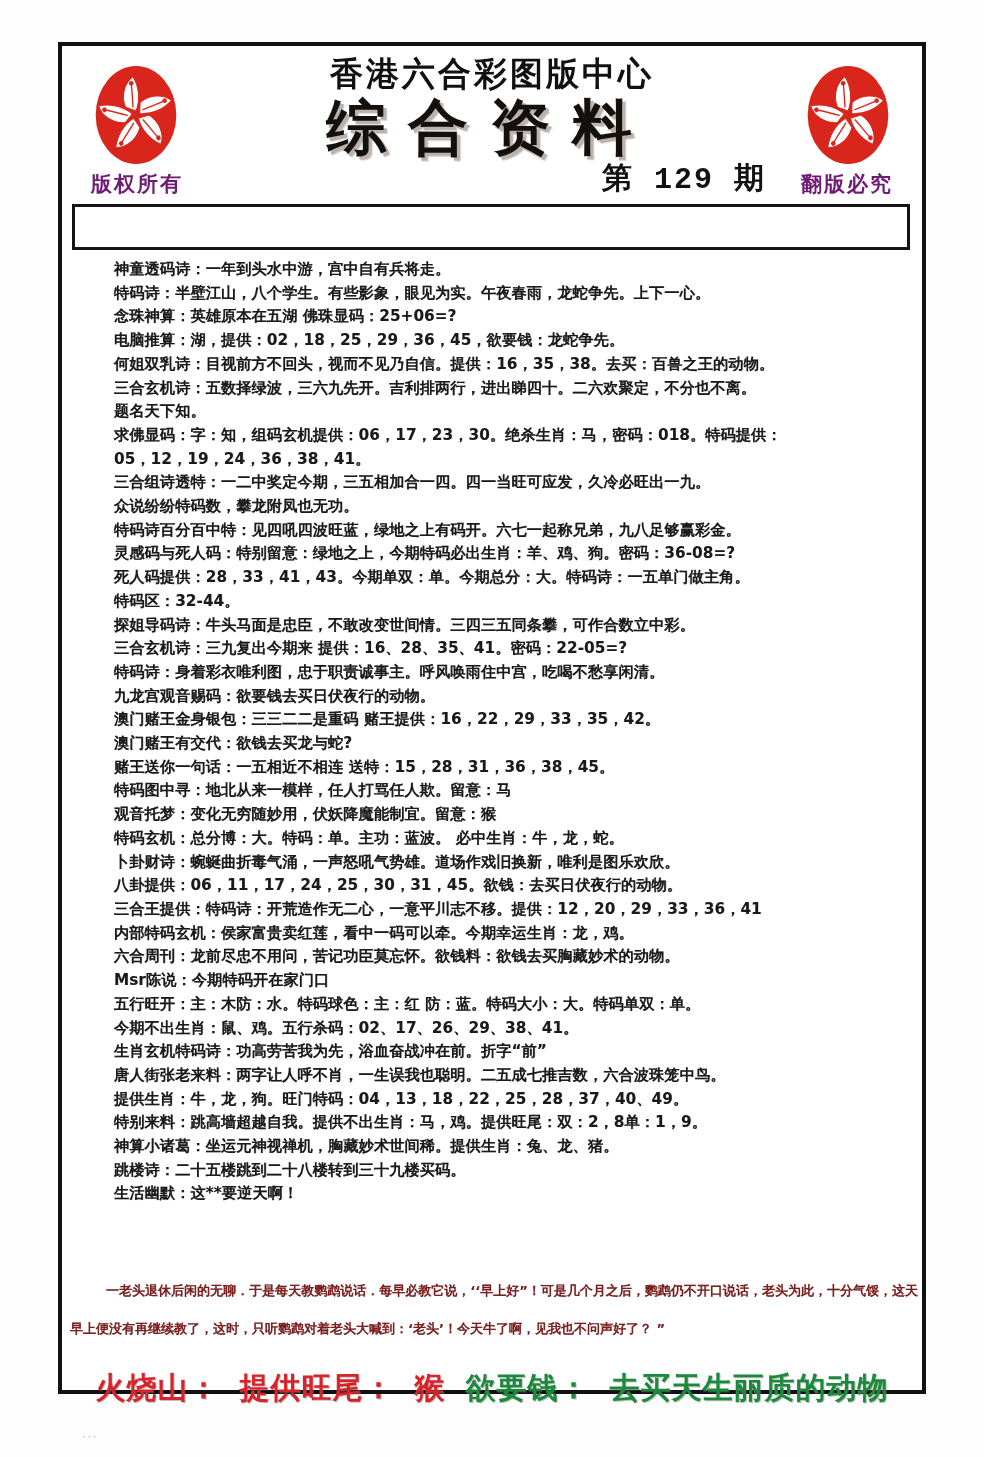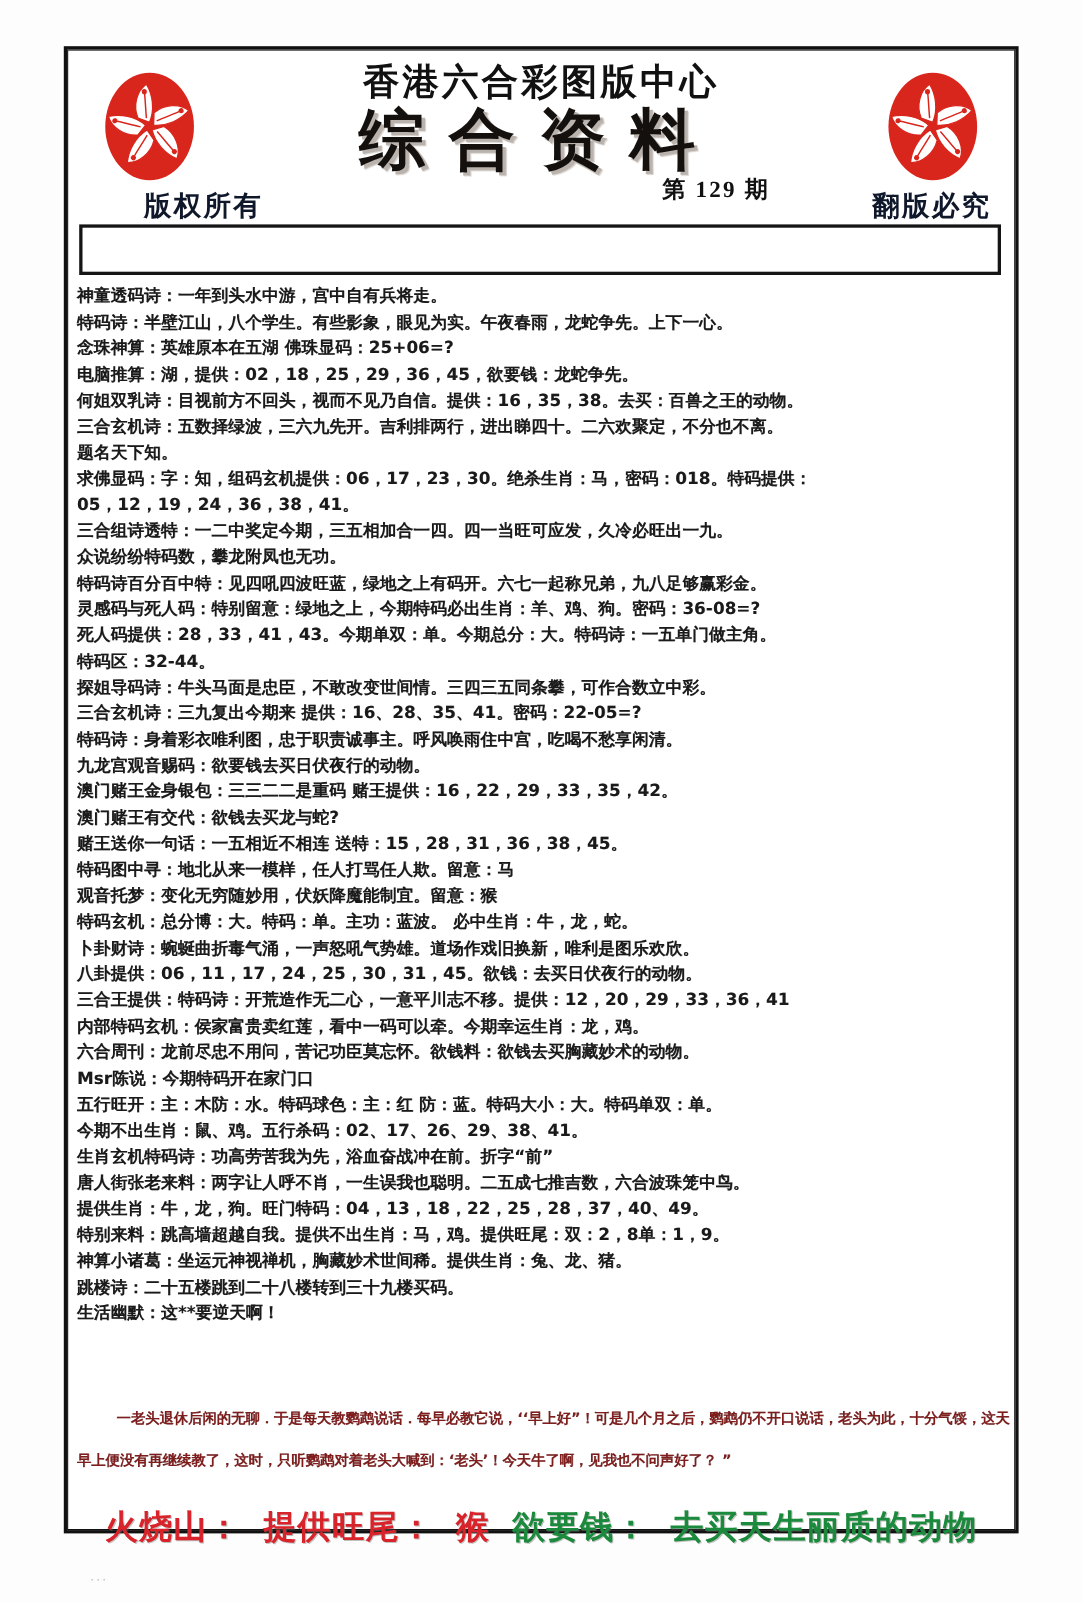--- a/index.html
+++ b/index.html
@@ -61,24 +61,23 @@
   .emblem.left  { left: 26px; }
   .emblem.right { right: 26px; }
 
   .copyright-left, .copyright-right {
     position: absolute;
     top: 124px;
     width: 150px;
     text-align: center;
     font-family: "DejaVu Serif", "Liberation Serif", serif;
     font-weight: bold;
-    font-size: 25px;
+    font-size: 21px;
     letter-spacing: 2px;
-    color: #0f172a;
-    padding-left: 48px;
+    color: #701a75;
   }
   .copyright-left  { left: 0px; }
   .copyright-right { right: 0px; }
 
   .title-main {
     position: absolute;
     left: 180px;
     top: 6px;
     width: 500px;
     text-align: center;
@@ -103,23 +102,23 @@
     color: #14100e;
     text-shadow: 3px 3px 0 #b9b2ad, 4px 4px 1px #d6d0cb;
     white-space: nowrap;
     line-height: 1.05;
   }
 
   .issue {
     position: absolute;
     left: 540px;
     top: 112px;
-    font-family: Liberation Serif, serif;
-    font-weight: bold;
-    font-size: 21px;
+    font-family: Liberation Mono, monospace;
+    font-weight: bold;
+    font-size: 30px;
     letter-spacing: 2px;
     color: #111;
     white-space: nowrap;
   }
 
   
   .notice-box {
     position: absolute;
     left: 72px;
     top: 204px;
@@ -139,20 +138,21 @@
   }
   .line {
     font-family: "DejaVu Sans", "Liberation Sans", sans-serif;
     font-size: 15.2px;
     line-height: 23.7px;
     color: #1a1a1a;
     white-space: nowrap;
     letter-spacing: 0.1px;
     font-weight: bold;
     text-shadow: 0.35px 0 0 rgba(0,0,0,0.35);
+    margin-left: 44px;
   }
 
   
   .joke {
     position: absolute;
     left: 70px;
     top: 1272px;
     width: 848px;
     font-family: "DejaVu Sans", "Liberation Sans", sans-serif;
     font-size: 13px;

